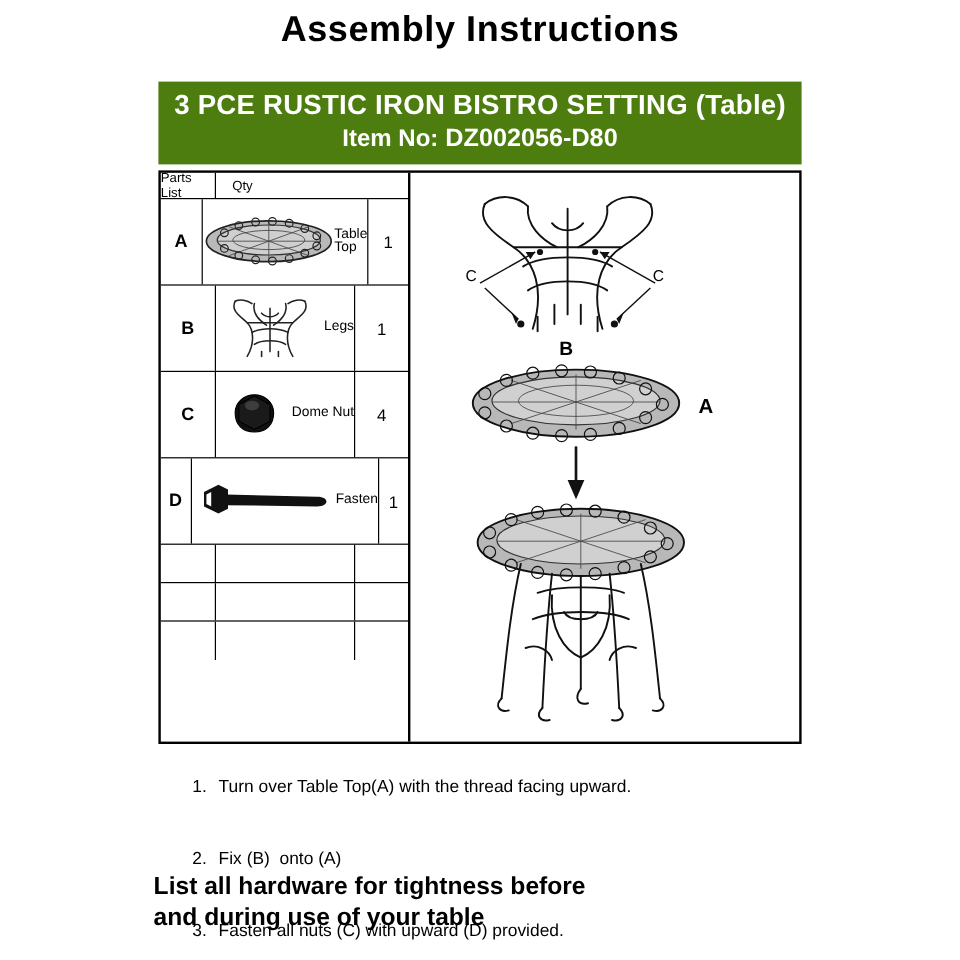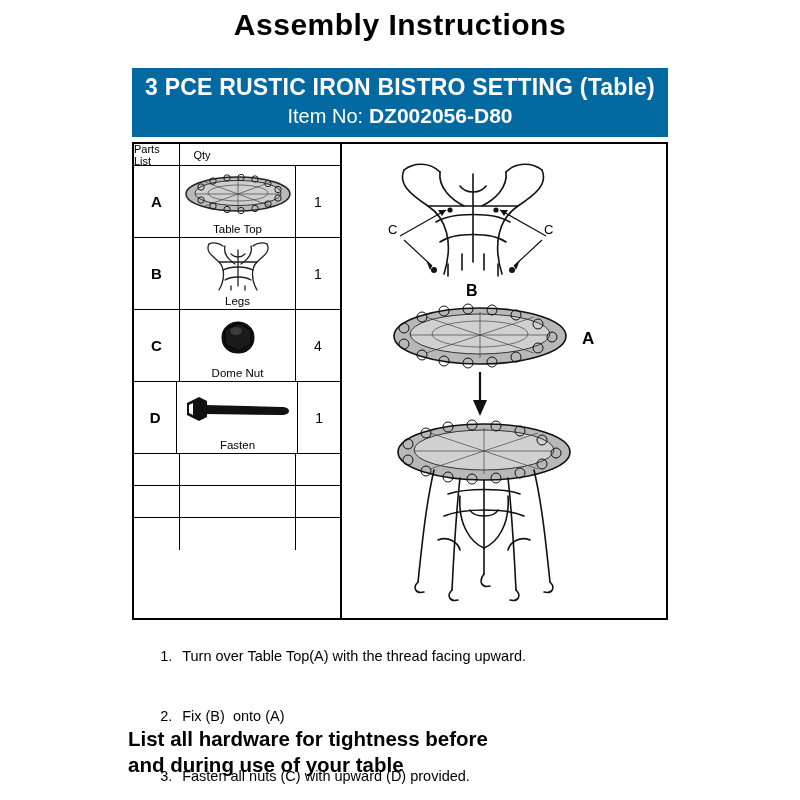--- a/index.html
+++ b/index.html
@@ -31,40 +31,40 @@
     font-size: 30px;
     font-weight: bold;
     letter-spacing: 0.5px;
   }
 
   
   .header-bar {
     position: absolute;
     left: 132px; top: 68px;
     width: 536px;
-    background: #0369a1;
+    background: #4d7c0f;
     color: #fff;
     text-align: center;
     padding: 5px 0 8px 0;
     box-sizing: border-box;
   }
   .header-line1 {
     font-size: 23px;
     font-weight: bold;
     letter-spacing: 0.2px;
     line-height: 1.22;
   }
   .header-line2 {
     font-size: 21px;
     font-weight: bold;
     line-height: 1.3;
     margin-top: 1px;
   }
   .header-line2 .itemno {
-    font-weight: normal;
+    font-weight: bold;
     font-size: 20px;
   }
 
   
   .main-box {
     position: absolute;
     left: 132px; top: 142px;
     width: 536px; height: 478px;
     border: 2px solid #000;
     box-sizing: border-box;
@@ -94,21 +94,21 @@
     border-right: 1px solid #000;
     box-sizing: border-box;
     display: flex; align-items: center; justify-content: center;
     font-size: 15px; font-weight: bold;
   }
   .pt-c-illus {
     flex: 1;
     border-right: 1px solid #000;
     box-sizing: border-box;
     position: relative;
-    display: flex; flex-direction: column;
+    display: flex; flex-direction: row;
     align-items: center; justify-content: center;
     padding-bottom: 2px;
   }
   .pt-c-qty {
     width: 44px;
     box-sizing: border-box;
     display: flex; align-items: center; justify-content: center;
     font-size: 14px;
     text-align: center;
   }

